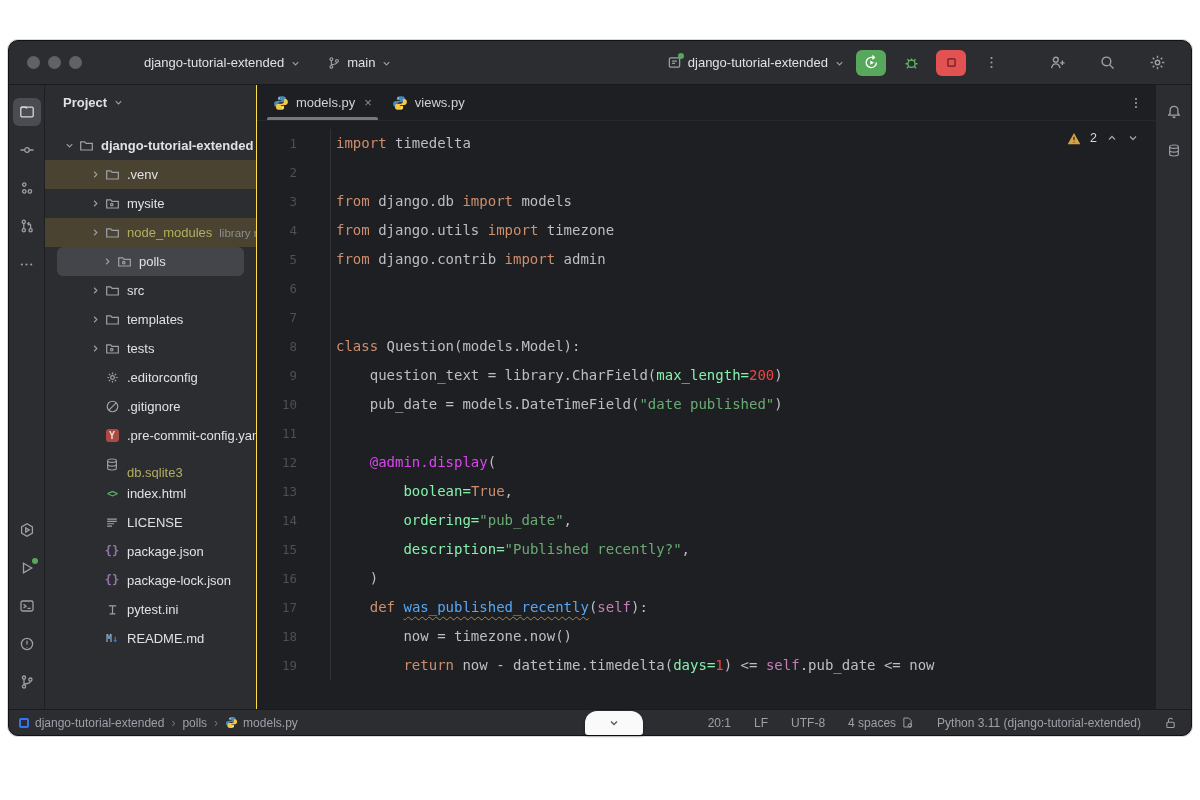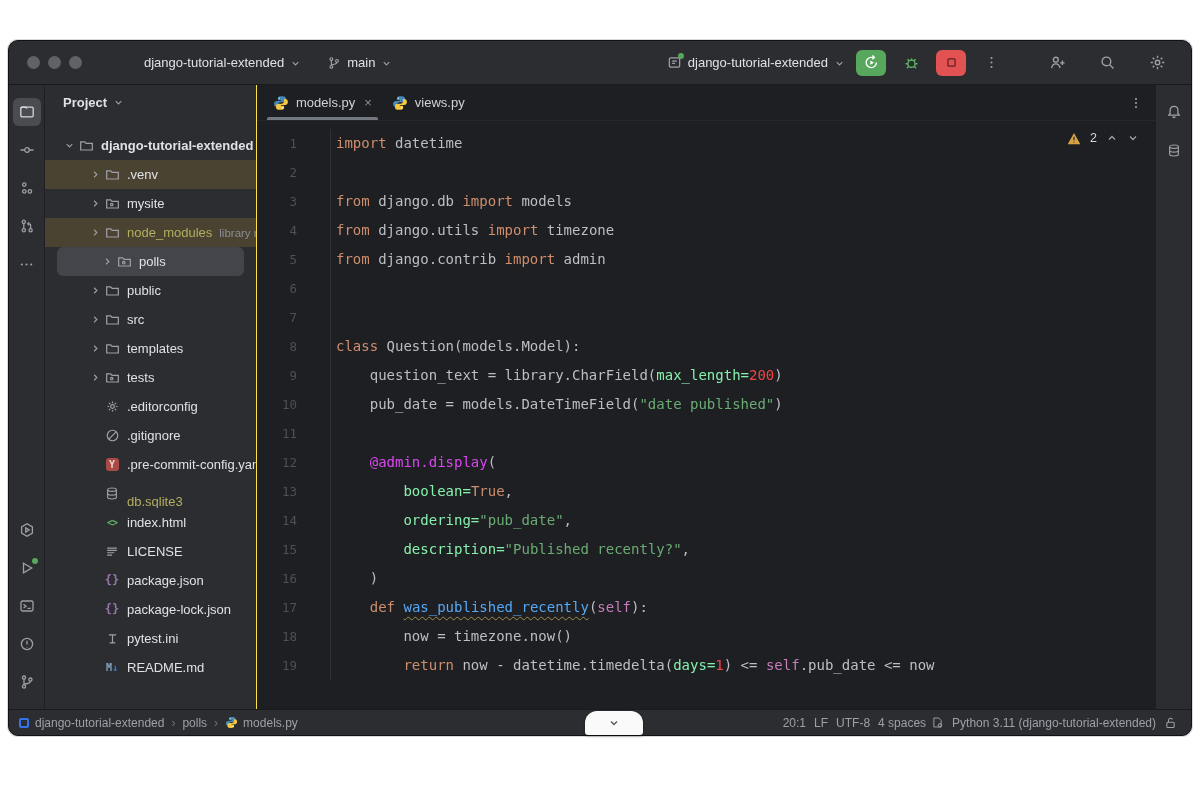--- a/index.html
+++ b/index.html
@@ -74,21 +74,21 @@
   .tk-fd{color:#56a8f5;text-decoration:underline wavy #9e8c4e 1px;text-underline-offset:4px;}
   .inspect{position:absolute;top:10px;right:16px;display:flex;align-items:center;gap:9px;
     font-family:"Liberation Sans",sans-serif;font-size:12.5px;color:#d5d7dd;}
   .inspect .chevbtn{color:#9da0a8;}
   
   .statusbar{height:26px;flex:0 0 26px;background:#2b2d30;border-top:1px solid #1a1b1e;display:flex;
     align-items:center;font-size:12px;color:#9da0a8;padding:0 14px 0 10px;}
   .crumbs{display:flex;align-items:center;gap:7px;overflow:hidden;white-space:nowrap;}
   .crumbs .sep{color:#6f737a;}
   .crumb{display:flex;align-items:center;gap:5px;}
-  .sb-right{margin-left:auto;display:flex;align-items:flex-end;gap:8px;white-space:nowrap;}
+  .sb-right{margin-left:auto;display:flex;align-items:flex-end;gap:23px;white-space:nowrap;}
   .sb-item{display:flex;align-items:center;gap:5px;}
   .projsq{width:10px;height:10px;border:2px solid #3574f0;border-radius:2px;margin-right:6px;flex:0 0 auto;}
   
   .overlaytab{position:absolute;left:585px;top:711px;width:58px;height:24px;background:#fafafa;
     border-radius:12px 12px 3px 3px;box-shadow:0 1px 3px rgba(0,0,0,.4);display:flex;align-items:center;
     justify-content:center;color:#5a5d63;z-index:30;}
   .greendot{position:absolute;width:6px;height:6px;background:#57a75c;border-radius:50%;}
 </style>
 </head>
 <body>
@@ -381,33 +381,20 @@
             <span class="chev">
               <svg width="11" height="11" viewBox="0 0 16 16" fill="none" stroke="currentColor" stroke-width="1.3">
                 <path d="M6 4l4 4-4 4" stroke-width="1.6"></path>
               </svg>
             </span>
             <span class="ticon">
               <svg width="15" height="15" viewBox="0 0 16 16" fill="none" stroke="currentColor" stroke-width="1.3">
                 <path d="M1.8 12.8V4.2h4.3l1.4 1.6h6.7v7z"></path>
               </svg>
             </span>
-            <span class="tlabel">public</span>
-          </div>
-          <div class="trow" style="padding-left: 42px;">
-            <span class="chev">
-              <svg width="11" height="11" viewBox="0 0 16 16" fill="none" stroke="currentColor" stroke-width="1.3">
-                <path d="M6 4l4 4-4 4" stroke-width="1.6"></path>
-              </svg>
-            </span>
-            <span class="ticon">
-              <svg width="15" height="15" viewBox="0 0 16 16" fill="none" stroke="currentColor" stroke-width="1.3">
-                <path d="M1.8 12.8V4.2h4.3l1.4 1.6h6.7v7z"></path>
-              </svg>
-            </span>
             <span class="tlabel">src</span>
           </div>
           <div class="trow" style="padding-left: 42px;">
             <span class="chev">
               <svg width="11" height="11" viewBox="0 0 16 16" fill="none" stroke="currentColor" stroke-width="1.3">
                 <path d="M6 4l4 4-4 4" stroke-width="1.6"></path>
               </svg>
             </span>
             <span class="ticon">
               <svg width="15" height="15" viewBox="0 0 16 16" fill="none" stroke="currentColor" stroke-width="1.3">
@@ -548,21 +535,21 @@
         <span class="tab-kebab icn">
             <svg width="14" height="14" viewBox="0 0 16 16" fill="currentColor">
               <circle cx="8" cy="3.5" r="1.2"></circle>
               <circle cx="8" cy="8" r="1.2"></circle>
               <circle cx="8" cy="12.5" r="1.2"></circle>
             </svg>
           </span>
       </div>
       <div class="codewrap">
         <div id="code">
-            <div class="code-line"><span class="ln">1</span><span class="lnsep"></span><span class="src"><span class="tk-k">import</span><span class="tk-t"> datetime</span></span></div>
+            <div class="code-line"><span class="ln">1</span><span class="lnsep"></span><span class="src"><span class="tk-k">import</span><span class="tk-t"> timedelta</span></span></div>
             <div class="code-line"><span class="ln">2</span><span class="lnsep"></span><span class="src"></span></div>
             <div class="code-line"><span class="ln">3</span><span class="lnsep"></span><span class="src"><span class="tk-k">from</span><span class="tk-t"> django.db </span><span class="tk-k">import</span><span class="tk-t"> models</span></span></div>
             <div class="code-line"><span class="ln">4</span><span class="lnsep"></span><span class="src"><span class="tk-k">from</span><span class="tk-t"> django.utils </span><span class="tk-k">import</span><span class="tk-t"> timezone</span></span></div>
             <div class="code-line"><span class="ln">5</span><span class="lnsep"></span><span class="src"><span class="tk-k">from</span><span class="tk-t"> django.contrib </span><span class="tk-k">import</span><span class="tk-t"> admin</span></span></div>
             <div class="code-line"><span class="ln">6</span><span class="lnsep"></span><span class="src"></span></div>
             <div class="code-line"><span class="ln">7</span><span class="lnsep"></span><span class="src"></span></div>
             <div class="code-line"><span class="ln">8</span><span class="lnsep"></span><span class="src"><span class="tk-k">class</span><span class="tk-t"> Question(models.Model):</span></span></div>
             <div class="code-line"><span class="ln">9</span><span class="lnsep"></span><span class="src"><span class="tk-t">    question_text = library.CharField(</span><span class="tk-p">max_length=</span><span class="tk-n">200</span><span class="tk-t">)</span></span></div>
             <div class="code-line"><span class="ln">10</span><span class="lnsep"></span><span class="src"><span class="tk-t">    pub_date = models.DateTimeField(</span><span class="tk-s">"date published"</span><span class="tk-t">)</span></span></div>
             <div class="code-line"><span class="ln">11</span><span class="lnsep"></span><span class="src"></span></div>

